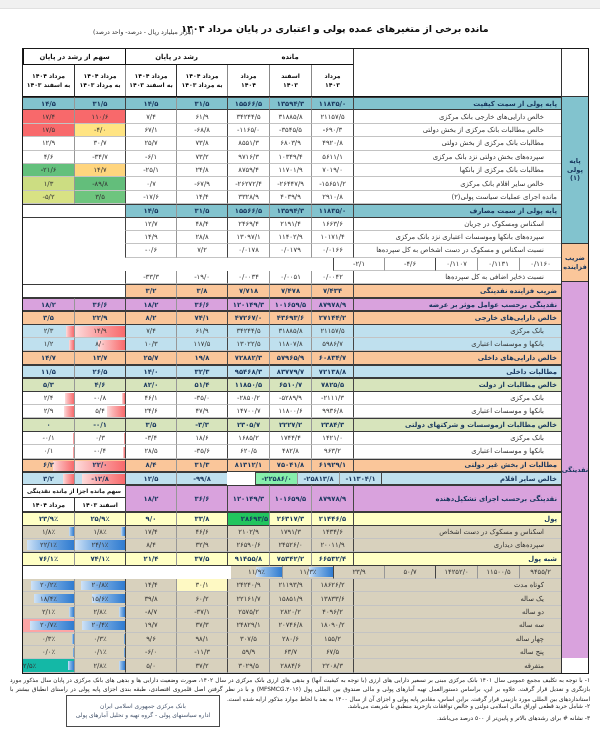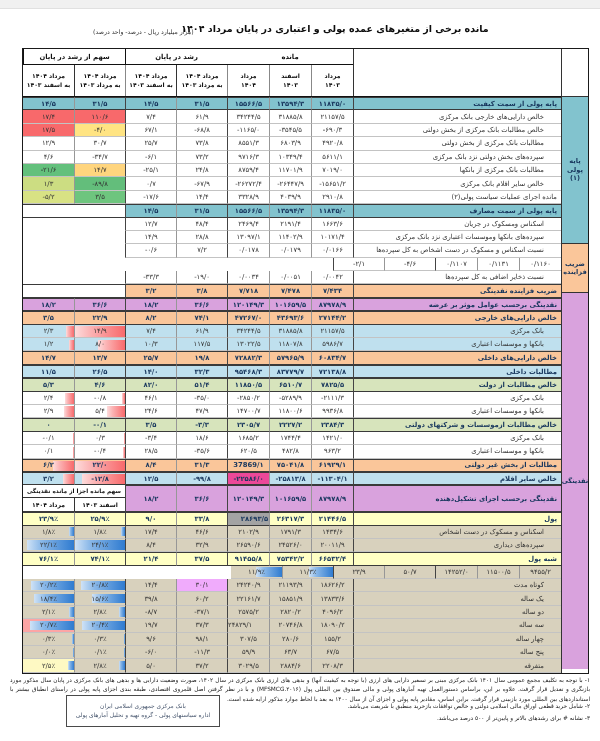--- a/index.html
+++ b/index.html
@@ -70,21 +70,21 @@
 
 <div class="topbar"></div>
 
 <div class="title">مانده برخی از متغیرهای عمده پولی و اعتباری در پایان مرداد ۱۴۰۴</div>
 <div class="unit">(هزار میلیارد ریال - درصد- واحد درصد)</div>
 
 <div class="tbl">
   <div class="gcol" id="gcol">
       <div class="gcell" style="height: 48px;"></div>
       <div class="gcell" style="height: 147.4px; background: rgb(130, 195, 206);">پایه پولی (۱)</div>
-      <div class="gcell" style="height: 49px; background: rgb(250, 198, 154);">ضریب فزاینده</div>
+      <div class="gcell" style="height: 38px; background: rgb(250, 198, 154);">ضریب فزاینده</div>
       <div class="gcell" style="height: 375.2px; background: rgb(217, 162, 221);">نقدینگی</div>
     </div>
   <div class="main">
     <div class="hdr">
       <div class="hlab"></div>
       <div class="hnums">
         <div class="hband">
           <div class="hg bal">مانده</div>
           <div class="hg grw">رشد در پایان</div>
           <div class="hg shr">سهم از رشد در پایان</div>
@@ -748,21 +748,21 @@
         </div>
         <div class="r sec">
           <div class="c lab" style="background: rgb(250, 198, 154);">مطالبات از بخش غیر دولتی</div>
           <div class="c bal" style="background: rgb(250, 198, 154);">
             <span class="num">۶۱۹۲۹/۱</span>
           </div>
           <div class="c bal" style="background: rgb(250, 198, 154);">
             <span class="num">۷۵۰۴۱/۸</span>
           </div>
           <div class="c bal thickL" style="background: rgb(250, 198, 154);">
-            <span class="num">37869/۱</span>
+            <span class="num">۸۱۳۱۲/۱</span>
           </div>
           <div class="c grw" style="background: rgb(250, 198, 154);">
             <span class="num">۳۱/۳</span>
           </div>
           <div class="c grw thickL" style="background: rgb(250, 198, 154);">
             <span class="num">۸/۴</span>
           </div>
           <div class="c shr" style="background: rgb(250, 198, 154);">
             <div class="bar r" style="width: 100%;"></div>
             <span class="num">۲۲/۰</span>
@@ -773,21 +773,21 @@
           </div>
         </div>
         <div class="r sec">
           <div class="c lab" style="background: rgb(191, 224, 238);">خالص سایر اقلام</div>
           <div class="c bal" style="background: rgb(191, 224, 238);">
             <span class="num">-۱۱۳۰۴/۱</span>
           </div>
           <div class="c bal" style="background: rgb(191, 224, 238);">
             <span class="num">-۲۵۸۱۳/۸</span>
           </div>
-          <div class="c bal thickL" style="background: #ec4899;">
+          <div class="c bal thickL" style="background: #86efac; margin-left: 28px;">
             <span class="num">-۲۲۵۸۶/۰</span>
           </div>
           <div class="c grw" style="background: rgb(191, 224, 238);">
             <span class="num">-۹۹/۸</span>
           </div>
           <div class="c grw thickL" style="background: rgb(191, 224, 238);">
             <span class="num">۱۲/۵</span>
           </div>
           <div class="c shr" style="background: rgb(191, 224, 238);">
             <div class="bar r" style="width: 85%;"></div>
@@ -824,21 +824,21 @@
           </div>
         </div>
         <div class="r sec">
           <div class="c lab" style="background: rgb(255, 255, 196);">پول</div>
           <div class="c bal" style="background: rgb(255, 255, 196);">
             <span class="num">۲۱۴۴۶/۵</span>
           </div>
           <div class="c bal" style="background: rgb(255, 255, 196);">
             <span class="num">۲۶۳۱۷/۳</span>
           </div>
-          <div class="c bal thickL" style="background: #a3a3a3; padding-left: 12px;">
+          <div class="c bal thickL" style="background: #22c55e; padding-left: 12px;">
             <span class="num">۲۸۶۹۳/۵</span>
           </div>
           <div class="c grw" style="background: rgb(255, 255, 196);">
             <span class="num">۳۳/۸</span>
           </div>
           <div class="c grw thickL" style="background: rgb(255, 255, 196);">
             <span class="num">۹/۰</span>
           </div>
           <div class="c shr" style="background: rgb(255, 255, 196);">
             <span class="num">۲۵/۹٪</span>
@@ -952,21 +952,21 @@
           <div class="c lab ind" style="background: rgb(216, 209, 189);">کوتاه مدت</div>
           <div class="c bal" style="background: rgb(216, 209, 189);">
             <span class="num">۱۸۶۲۶/۲</span>
           </div>
           <div class="c bal" style="background: rgb(216, 209, 189);">
             <span class="num">۲۱۱۹۳/۹</span>
           </div>
           <div class="c bal thickL" style="background: rgb(216, 209, 189);">
             <span class="num">۲۴۲۴۰/۹</span>
           </div>
-          <div class="c grw" style="background: #f0abfc;">
+          <div class="c grw" style="background: #fef9c3;">
             <span class="num">۳۰/۱</span>
           </div>
           <div class="c grw thickL" style="background: rgb(216, 209, 189);">
             <span class="num">۱۴/۴</span>
           </div>
           <div class="c shr" style="background: rgb(216, 209, 189);">
             <div class="bar b" style="width: 87%;"></div>
             <span class="num">۲۰/۸٪</span>
           </div>
           <div class="c shr noL" style="background: rgb(216, 209, 189);">
@@ -1027,21 +1027,21 @@
           </div>
         </div>
         <div class="r">
           <div class="c lab ind" style="background: rgb(216, 209, 189);">سه ساله</div>
           <div class="c bal" style="background: rgb(216, 209, 189);">
             <span class="num">۱۸۰۹۰/۲</span>
           </div>
           <div class="c bal" style="background: rgb(216, 209, 189);">
             <span class="num">۲۰۷۴۶/۸</span>
           </div>
-          <div class="c bal thickL" style="background: rgb(216, 209, 189); justify-content: flex-end;">
+          <div class="c bal thickL" style="background: rgb(216, 209, 189);">
             <span class="num">۲۴۸۲۹/۱</span>
           </div>
           <div class="c grw" style="background: rgb(216, 209, 189);">
             <span class="num">۳۷/۳</span>
           </div>
           <div class="c grw thickL" style="background: rgb(216, 209, 189);">
             <span class="num">۱۹/۷</span>
           </div>
           <div class="c shr" style="background: rgb(216, 209, 189);">
             <div class="bar b" style="width: 85%;"></div>
@@ -1118,21 +1118,21 @@
           <div class="c grw" style="background: rgb(216, 209, 189);">
             <span class="num">۳۷/۲</span>
           </div>
           <div class="c grw thickL" style="background: rgb(216, 209, 189);">
             <span class="num">۵/۰</span>
           </div>
           <div class="c shr" style="background: rgb(216, 209, 189);">
             <div class="bar b" style="width: 12%;"></div>
             <span class="num">۲/۸٪</span>
           </div>
-          <div class="c shr noL" style="background: #fef9c3;">
+          <div class="c shr noL" style="background: #14b8a6; justify-content: flex-end;">
             <div class="bar b" style="width: 10%;"></div>
             <span class="num">۲/۵٪</span>
           </div>
         </div>
       </div>
   </div>
 </div>
 
 <div class="fn fn1">۱- با توجه به تکلیف مجمع عمومی سال ۱۴۰۱ بانک مرکزی مبنی بر تسعیر دارایی های ارزی (با توجه به کیفیت آنها) و بدهی های ارزی بانک مرکزی در سال ۱۴۰۲، صورت وضعیت دارایی ها و بدهی های بانک مرکزی در پایان سال مذکور مورد بازنگری و تعدیل قرار گرفت. علاوه بر این، براساس دستورالعمل تهیه آمارهای پولی و مالی صندوق بین المللی پول (MFSMCG.۲۰۱۶) و با در نظر گرفتن اصل قلمروی اقتصادی، طبقه بندی اجزای پایه پولی در راستای انطباق بیشتر با استانداردهای بین المللی مورد بازبینی قرار گرفت. براین اساس، مقادیر پایه پولی و اجزای آن از سال ۱۴۰۰ به بعد با لحاظ موارد مذکور ارایه شده است.</div>
 <div class="fn fn2">۲- شامل خرید قطعی اوراق مالی اسلامی دولتی و خالص توافقات بازخرید منطبق با شریعت می‌باشد.</div>

